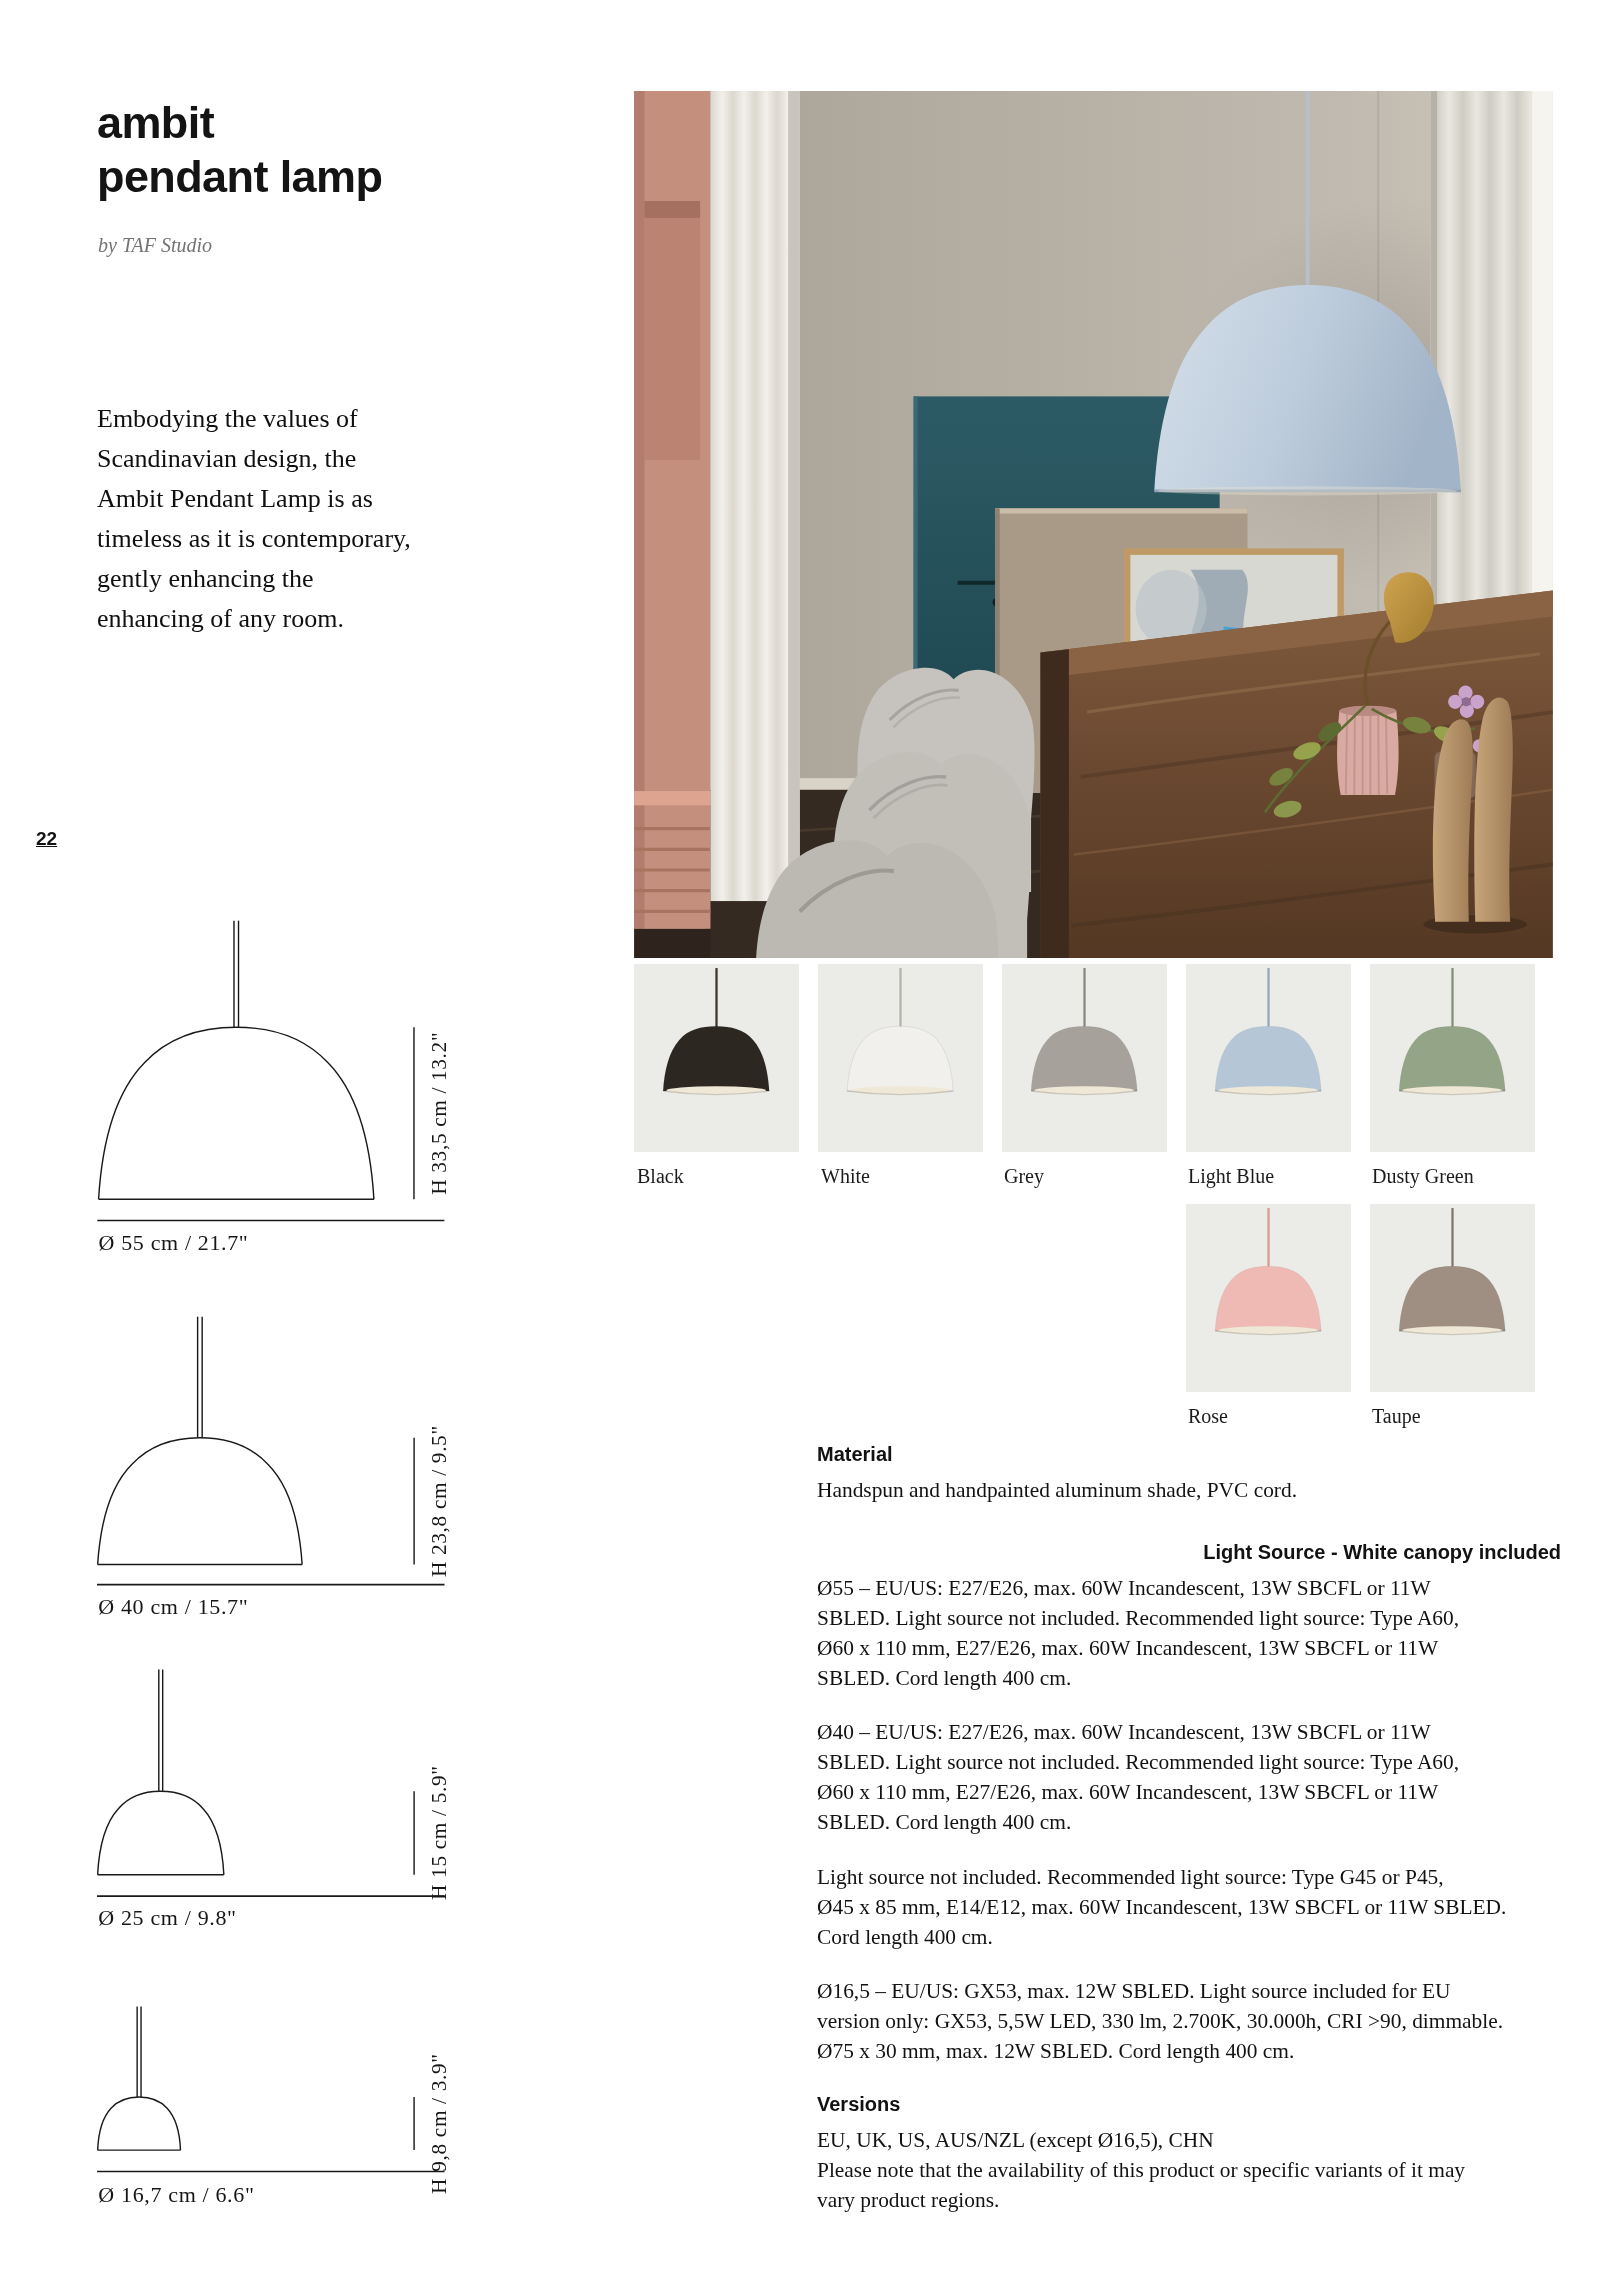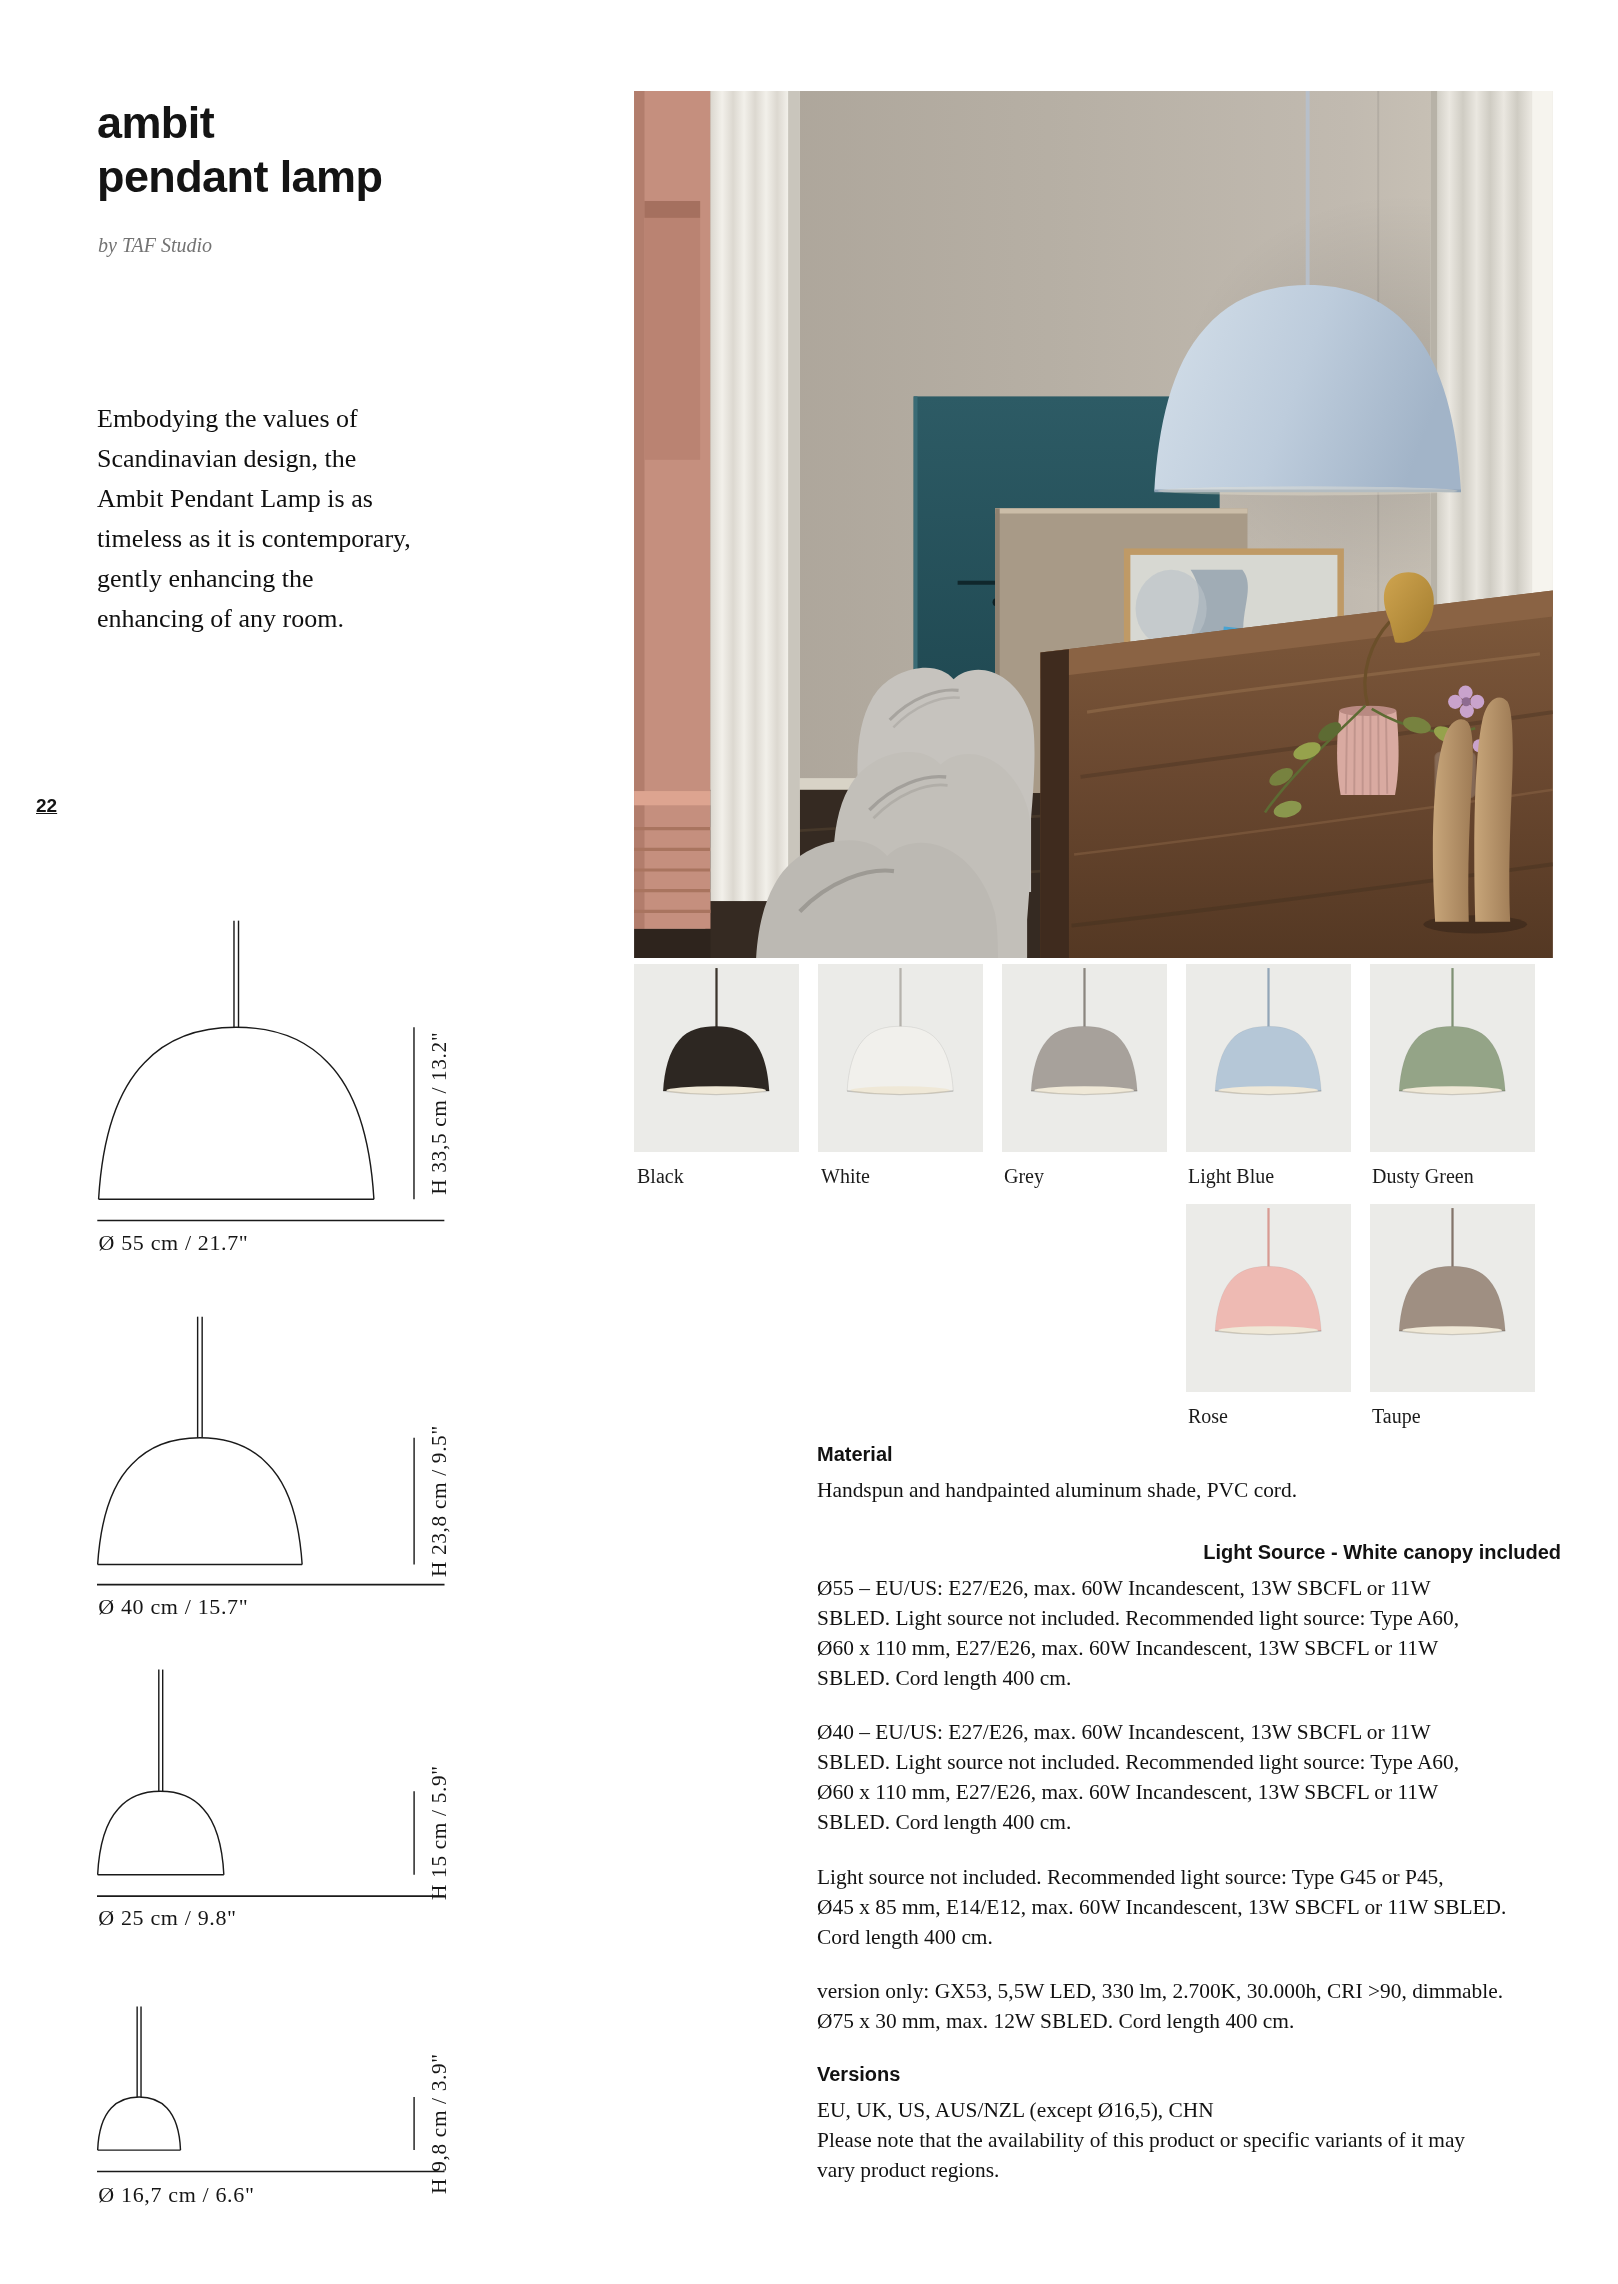--- a/index.html
+++ b/index.html
@@ -99,21 +99,21 @@
 
 <div class="abs" style="left:97px; top:399px;">
   <div class="intro-line">Embodying the values of</div>
   <div class="intro-line">Scandinavian design, the</div>
   <div class="intro-line">Ambit Pendant Lamp is as</div>
   <div class="intro-line">timeless as it is contemporary,</div>
   <div class="intro-line">gently enhancing the</div>
   <div class="intro-line">enhancing of any room.</div>
 </div>
 
-<div class="abs pagenum" style="left:36px; top:795px;text-decoration:underline;">22</div>
+<div class="abs pagenum" style="left:36px; top:828px;text-decoration:underline;">22</div>
 
 <div class="abs photo" style="left:634px; top:91px;">
   <svg viewBox="0 0 1420 1340">
     <defs>
       <linearGradient id="wallGrad" x1="0" y1="0" x2="1" y2="0">
         <stop offset="0" stop-color="#a9a196"></stop>
         <stop offset="0.45" stop-color="#b6afa4"></stop>
         <stop offset="0.78" stop-color="#c1bab0"></stop>
         <stop offset="1" stop-color="#cfc8bb"></stop>
       </linearGradient>
@@ -467,20 +467,21 @@
     <div class="spec-line">SBLED. Cord length 400 cm.</div>
   </div>
 
   <div class="para">
     <div class="spec-line">Light source not included. Recommended light source: Type G45 or P45,</div>
     <div class="spec-line">Ø45 x 85 mm, E14/E12, max. 60W Incandescent, 13W SBCFL or 11W SBLED.</div>
     <div class="spec-line">Cord length 400 cm.</div>
   </div>
 
   <div class="para">
+    <div class="spec-line">Ø16,5 – EU/US: GX53, max. 12W SBLED. Light source included for EU</div>
     <div class="spec-line">version only: GX53, 5,5W LED, 330 lm, 2.700K, 30.000h, CRI &gt;90, dimmable.</div>
     <div class="spec-line">Ø75 x 30 mm, max. 12W SBLED. Cord length 400 cm.</div>
   </div>
 
   <div class="spec-heading">Versions</div>
   <div class="mt12">
     <div class="spec-line">EU, UK, US, AUS/NZL (except Ø16,5), CHN</div>
     <div class="spec-line">Please note that the availability of this product or specific variants of it may</div>
     <div class="spec-line">vary product regions.</div>
   </div>

